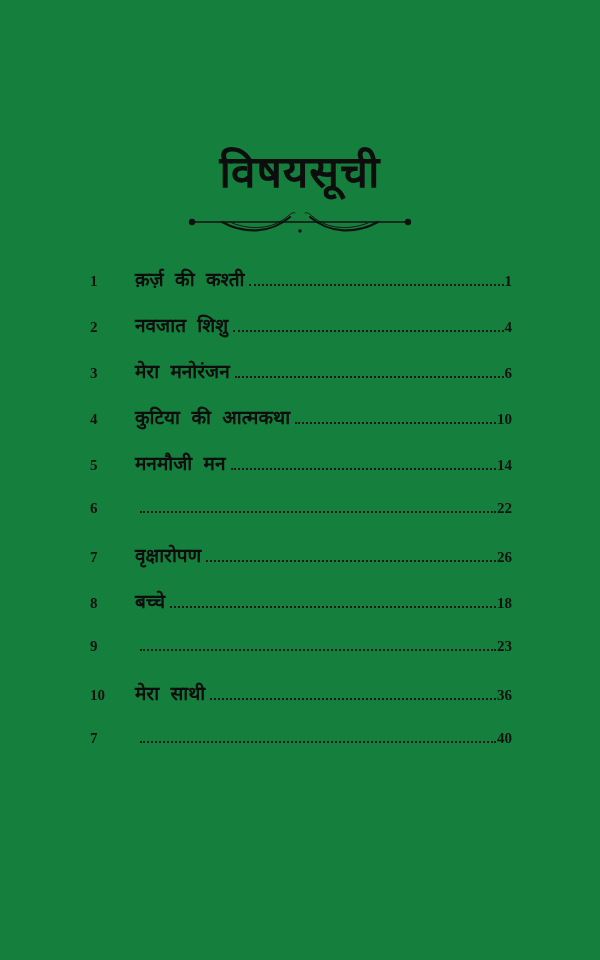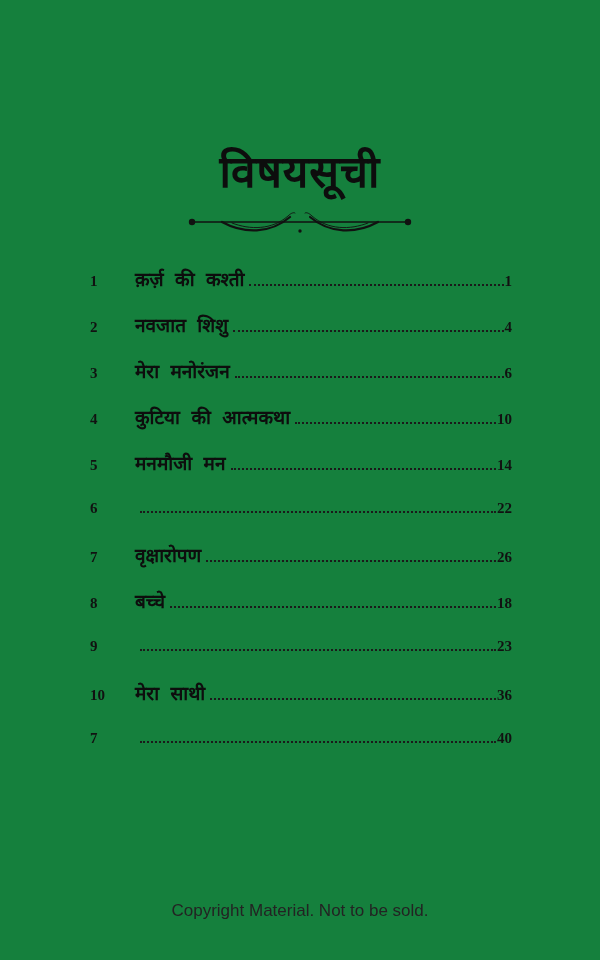--- a/index.html
+++ b/index.html
@@ -172,15 +172,14 @@
       <span class="toc-page">36</span>
     </div>
 
     <div class="toc-row">
       <span class="toc-num">7</span>
       <span class="toc-leader"></span>
       <span class="toc-page">40</span>
     </div>
   </div>
 
-  <div class="footer">Copyright Material. Not to be sold.</div>
 
 </div>
 
 </body></html>

